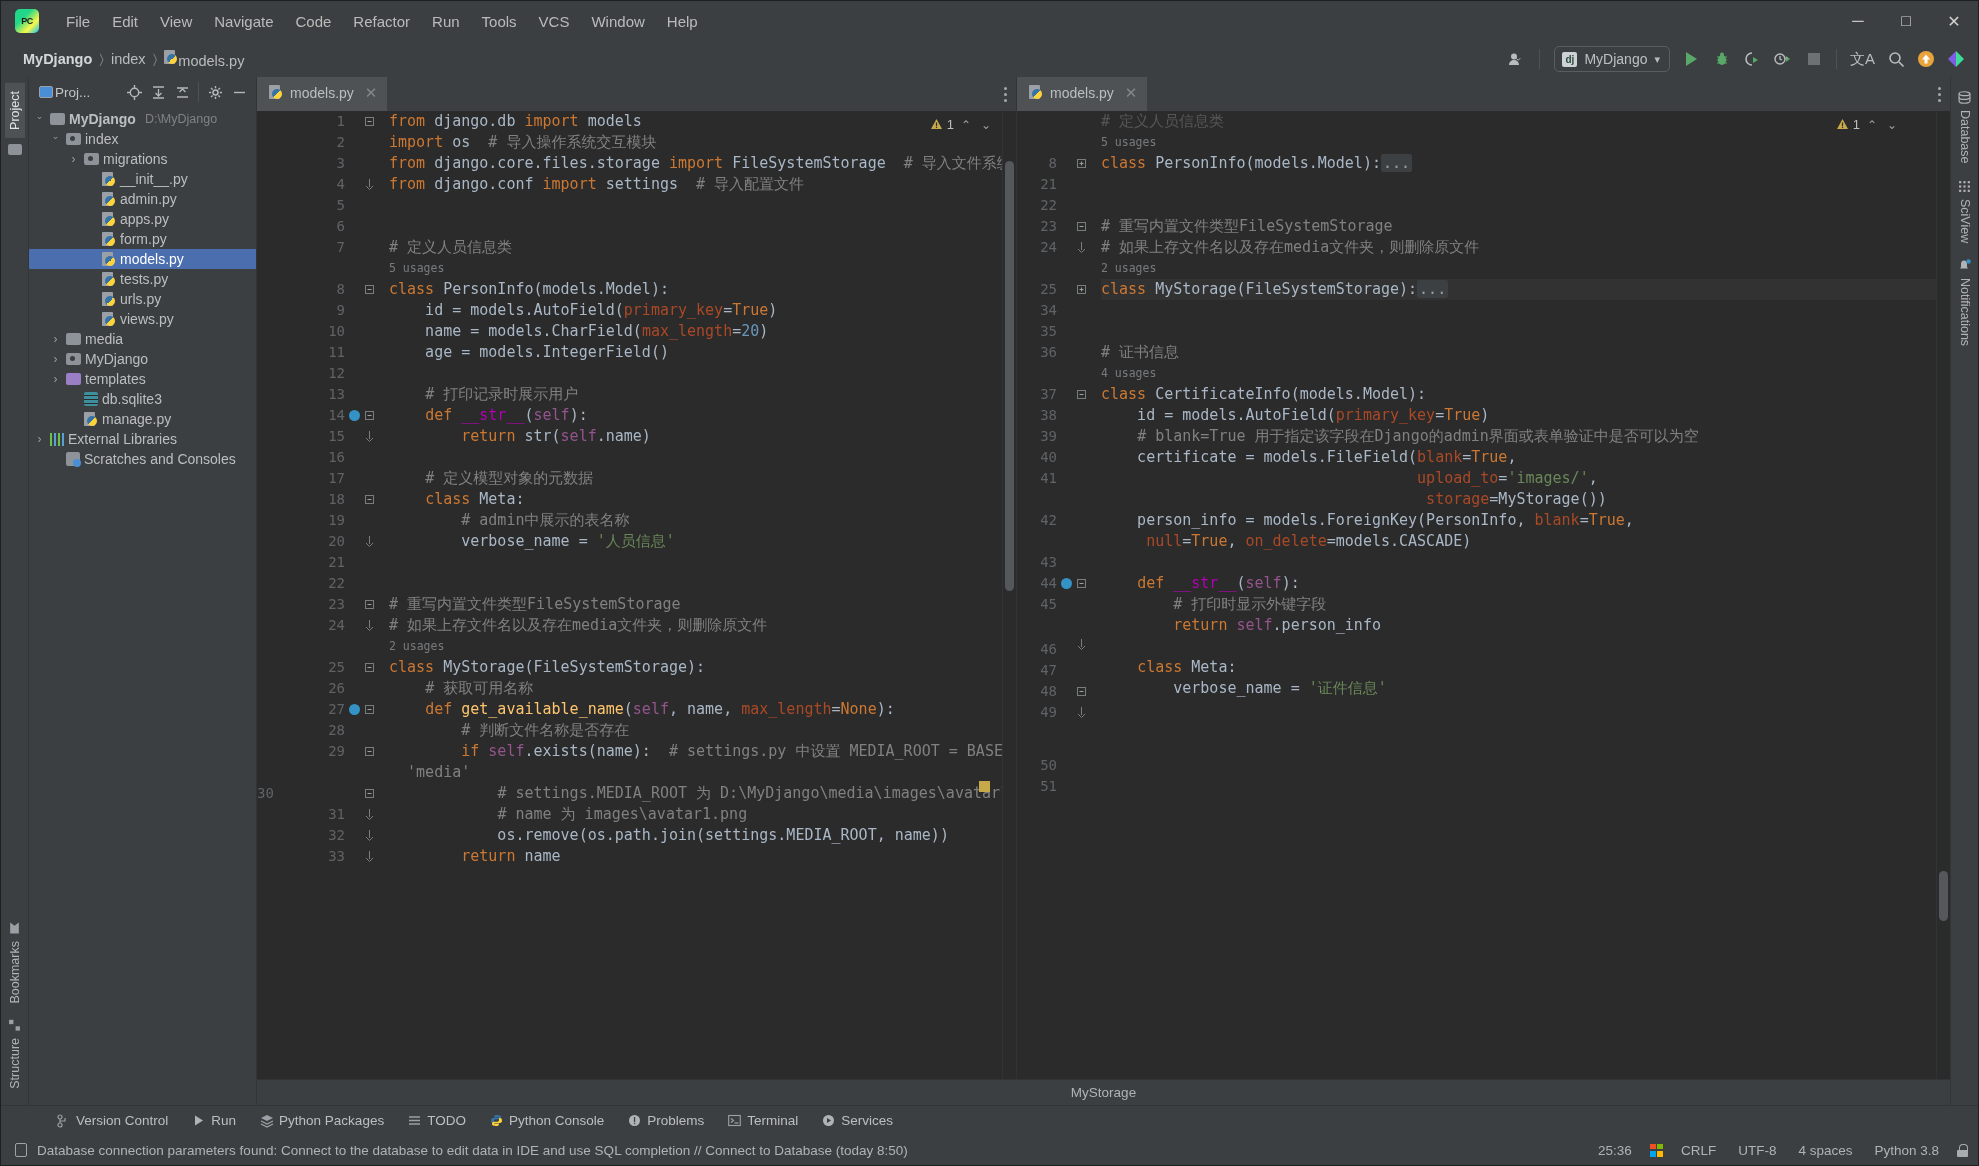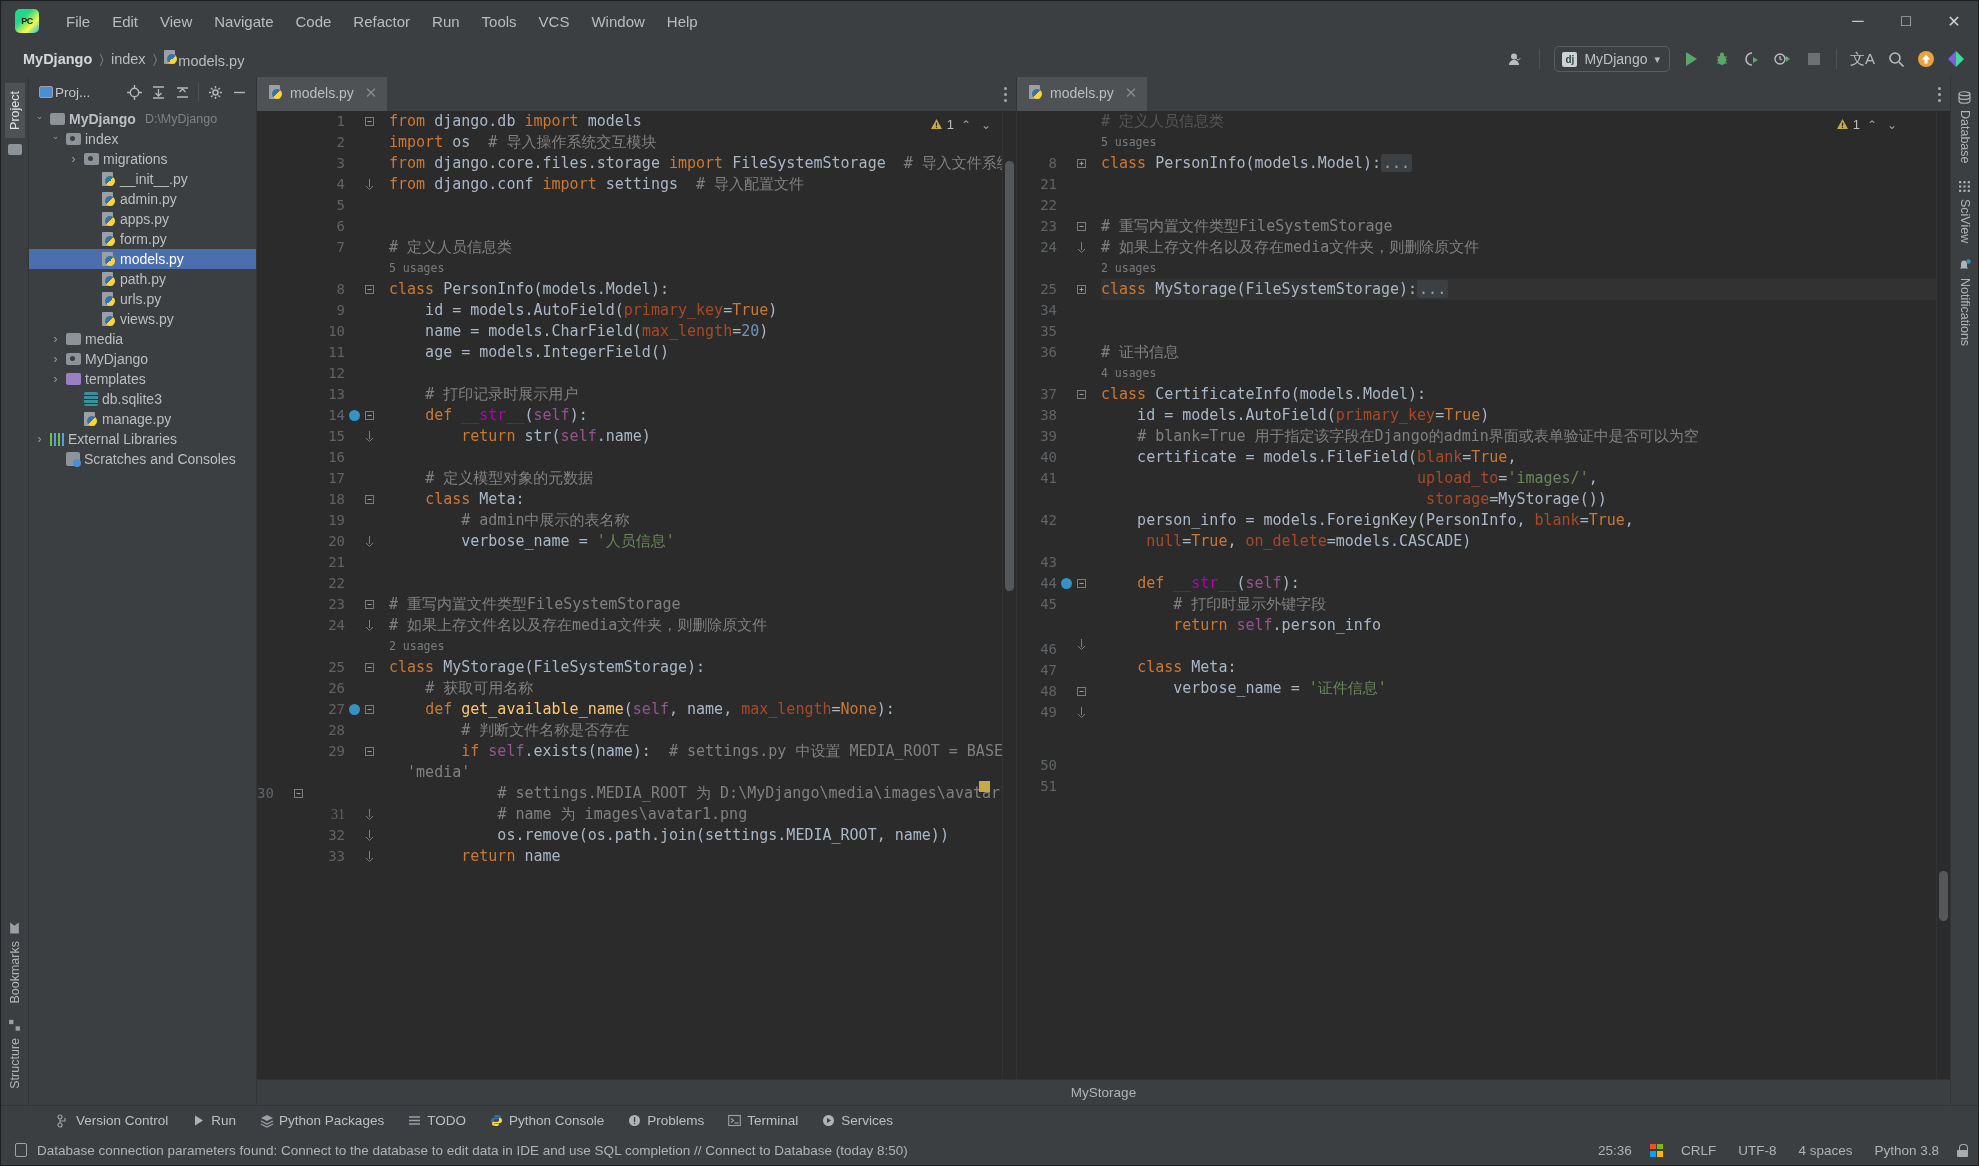--- a/index.html
+++ b/index.html
@@ -460,21 +460,21 @@
             <span class="tname">form.py</span>
           </div>
           <div class="trow ind3 sel">
             <span class="arrow"></span>
             <span class="pyic"></span>
             <span class="tname">models.py</span>
           </div>
           <div class="trow ind3">
             <span class="arrow"></span>
             <span class="pyic"></span>
-            <span class="tname">path.py</span>
+            <span class="tname">tests.py</span>
           </div>
           <div class="trow ind3">
             <span class="arrow"></span>
             <span class="pyic"></span>
             <span class="tname">urls.py</span>
           </div>
           <div class="trow ind3">
             <span class="arrow"></span>
             <span class="pyic"></span>
             <span class="tname">views.py</span>
@@ -745,31 +745,31 @@
                       <rect x="0.5" y="0.5" width="8" height="8" stroke="#7a7d7e" fill="none"></rect>
                       <path d="M2.5 4.5h4" stroke="#9aa0a6" stroke-width="1"></path>
                     </svg>
                   </span>
                 </div>
                 <div class="gnum" style="display: flex; align-items: center; justify-content: flex-end; gap: 4px; min-width: 78px;">
                   <span></span>
                   <span style="width:11px;flex:0 0 11px;display:inline-block;"></span>
                   <span style="width:11px;flex:0 0 11px;display:inline-flex;align-items:center;justify-content:center;"></span>
                 </div>
-                <div class="gnum" style="display: flex; align-items: center; justify-content: flex-start; gap: 4px; min-width: 78px;">
+                <div class="gnum" style="display: flex; align-items: center; justify-content: space-between; gap: 4px; min-width: 78px;">
                   <span>30</span>
                   <span style="width:11px;flex:0 0 11px;display:inline-block;"></span>
                   <span style="width:11px;flex:0 0 11px;display:inline-flex;align-items:center;justify-content:center;">
                     <svg width="9" height="9" viewBox="0 0 9 9">
                       <rect x="0.5" y="0.5" width="8" height="8" stroke="#7a7d7e" fill="none"></rect>
                       <path d="M2.5 4.5h4" stroke="#9aa0a6" stroke-width="1"></path>
                     </svg>
                   </span>
                 </div>
-                <div class="gnum" style="display: flex; align-items: center; justify-content: flex-end; gap: 4px; min-width: 78px; font-family: Liberation Serif, serif;">
+                <div class="gnum" style="display: flex; align-items: center; justify-content: flex-end; gap: 4px; min-width: 78px;">
                   <span>31</span>
                   <span style="width:11px;flex:0 0 11px;display:inline-block;"></span>
                   <span style="width:11px;flex:0 0 11px;display:inline-flex;align-items:center;justify-content:center;">
                     <svg width="9" height="11" viewBox="0 0 9 11">
                       <path d="M4.5 0v8M1 7l3.5 3.5L8 7" stroke="#7a7d7e" stroke-width="1" fill="none"></path>
                     </svg>
                   </span>
                 </div>
                 <div class="gnum" style="display: flex; align-items: center; justify-content: flex-end; gap: 4px; min-width: 78px;">
                   <span>32</span>

